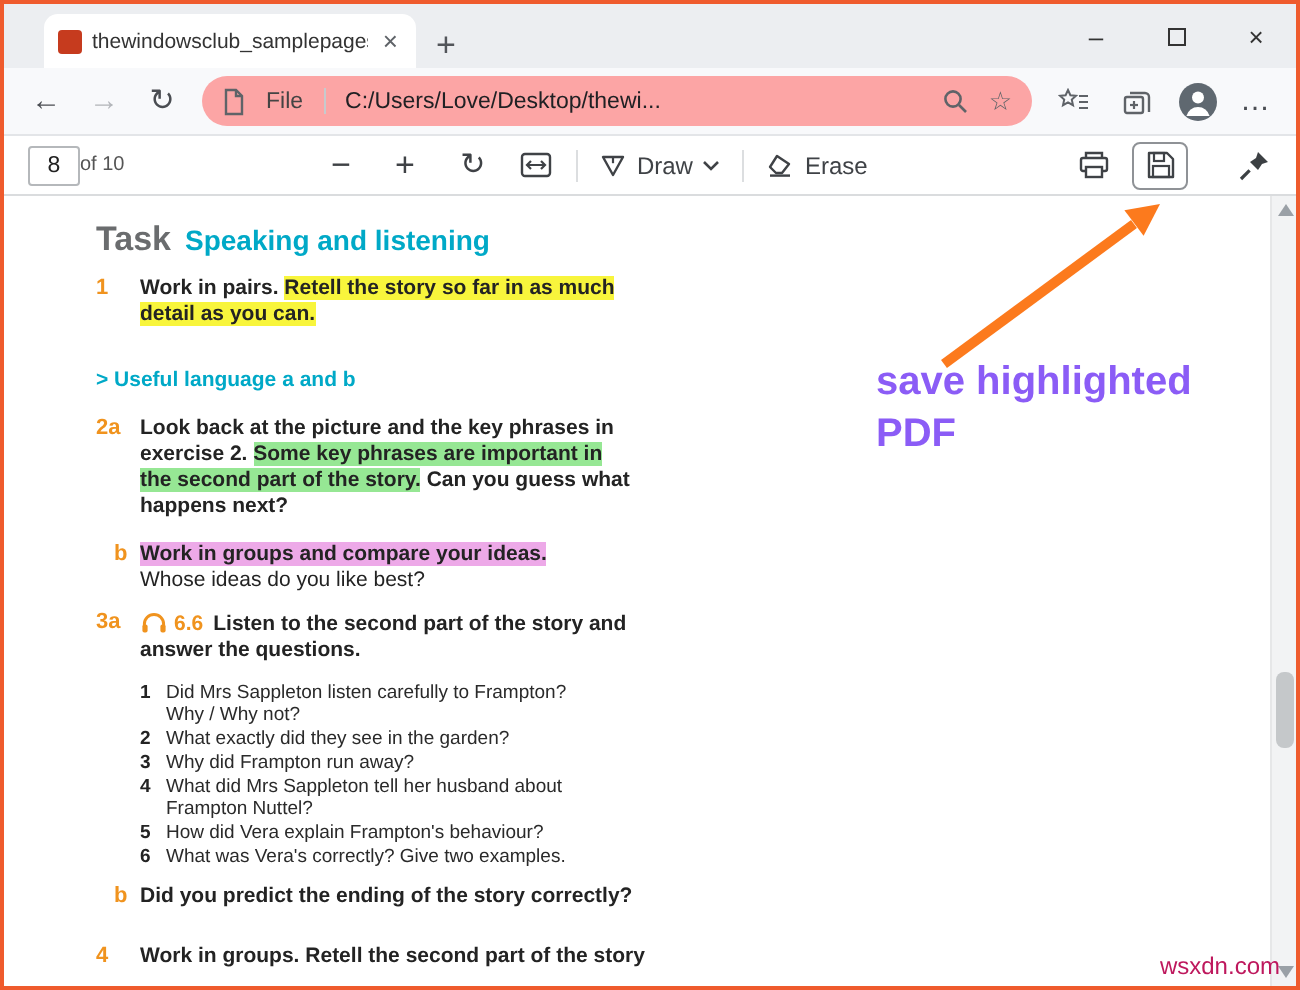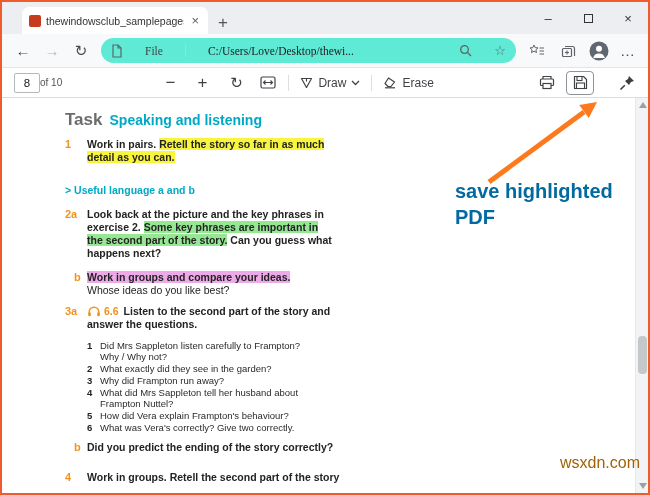--- a/index.html
+++ b/index.html
@@ -14,41 +14,41 @@
   .tab-close { font-size:13px; color:#5f6368; padding:0 2px; cursor:default; }
   .newtab { font-size:17px; color:#52555a; margin:0 0 3px 10px; line-height:1; }
   .wincontrols { position:absolute; right:0; top:0; height:100%; display:flex; }
   .winbtn { width:40px; height:100%; display:flex; align-items:center; justify-content:center; color:#333; font-size:13px; }
   .maxbox { width:9px; height:9px; border:1.2px solid #333; display:inline-block; }
 
   
   .navbar { height:34px; background:#f8f9fb; display:flex; align-items:center; padding:0 12px; gap:11px; border-bottom:1px solid #e3e5e8; flex:0 0 auto; }
   .navicon { font-size:15px; color:#4a4d52; width:18px; text-align:center; line-height:1; }
   .navicon.fwd { color:#b3b6ba; }
-  .addr { flex:1; height:25px; background:#5eead4; border-radius:13px; display:flex; align-items:center; padding:0 10px; gap:22px; min-width:0;font-family:Liberation Serif, serif; }
+  .addr { flex:1; height:25px; background:#fca5a5; border-radius:13px; display:flex; align-items:center; padding:0 10px; gap:10px; min-width:0; }
   .addr .scheme { font-size:11.5px; color:#444; }
   .addr .vsep { width:1px; height:13px; background:#c7cacd; }
   .addr .url { font-size:11.5px; color:#202124; white-space:nowrap; overflow:hidden; flex:1; }
   .addr .star { font-size:13px; color:#5f6368; }
   .chromeic { display:flex; align-items:center; justify-content:center; width:20px; height:22px; }
   .dots { font-size:15px; color:#4a4d52; letter-spacing:1px; }
 
   
   .pdfbar { height:30px; background:#fff; border-bottom:1px solid #dadcde; display:flex; align-items:center; padding:0 12px; font-size:12px; color:#444; flex:0 0 auto; }
   .pageinput { width:26px; height:20px; border:1px solid #b5b8bb; border-radius:2px; text-align:center; font-size:11.5px; color:#222; background:#fff; font-family:"Liberation Sans",sans-serif; }
   .of { margin-left:0; color:#555; font-size:10px; }
   .sp { flex:1; }
   .tbbtn { display:flex; align-items:center; justify-content:center; height:24px; min-width:18px; color:#3f4246; }
   .glyph { font-size:15px; line-height:1; color:#3f4246; }
   .vdiv { width:1px; height:16px; background:#dcdee0; margin:0 11px; }
   .tlabel { font-size:12px; color:#3f4246; margin:0 5px; }
   .savebox { width:28px; height:24px; border:1.5px solid #8f9296; border-radius:4px; display:flex; align-items:center; justify-content:center; margin-left:10px; }
 
   
-  .pdfarea { flex:1; position:relative; background:#fff; overflow:hidden;margin-left:17px; }
+  .pdfarea { flex:1; position:relative; background:#fff; overflow:hidden; }
   .page { position:absolute; inset:0 14px 0 0; padding:12px 20px 0 46px; }
   .task { font-size:17px; font-weight:bold; color:#6a6c6e; }
   .subtitle { font-size:14px; font-weight:bold; color:#00a9c7; margin-left:7px; }
   .ex { display:flex; }
   .num { width:22px; flex:0 0 auto; font-weight:bold; color:#f0931e; font-size:11px; line-height:13px; }
   .num.sub { padding-left:9px; }
   .exbody { font-size:10.5px; line-height:13px; color:#232323; }
   .ln { white-space:nowrap; }
   .bold { font-weight:bold; }
   .hl-y { background:#f8f53c;text-align:center; }
@@ -57,28 +57,28 @@
   .useful { color:#00a9c7; font-weight:bold; font-size:10.5px; margin-top:20px; }
   .mt8 { margin-top:8px; } .mt11 { margin-top:11px; } .mt12 { margin-top:12px; } .mt17 { margin-top:17px; }
   .audio { color:#f0931e; font-weight:bold; margin:0 5px 0 3px; }
   .qs { margin-top:9px; font-size:9.5px; line-height:11px; color:#2a2a2a; }
   .q { display:flex; margin-top:1px; }
   .qn { width:13px; flex:0 0 auto; font-weight:bold; color:#232323; }
   .qt { white-space:nowrap; }
   .u { }
 
   .arrow { position:absolute; left:0; top:0; pointer-events:none; }
-  .annotation { position:absolute; left:436px; top:80px; color:#0369a1; font-size:20px; font-weight:bold; line-height:26px; }
+  .annotation { position:absolute; left:436px; top:80px; color:#8b5cf6; font-size:20px; font-weight:bold; line-height:26px; }
 
   .sb { position:absolute; right:0; top:0; bottom:0; width:13px; background:#f2f3f4; border-left:1px solid #e6e7e8; }
   .sb-up, .sb-down { position:absolute; left:3px; width:0; height:0; border-left:4px solid transparent; border-right:4px solid transparent; }
   .sb-up { top:4px; border-bottom:6px solid #9aa0a6; }
   .sb-down { bottom:4px; border-top:6px solid #9aa0a6; }
   .sb-thumb { position:absolute; left:2px; width:9px; height:38px; top:238px; background:#c5c8ca; border-radius:4px; }
-  .watermark { position:absolute; right:8px; bottom:21px; font-size:16px; color:#a16207; z-index:5; }
+  .watermark { position:absolute; right:8px; bottom:3px; font-size:12px; color:#be185d; z-index:5; }
 </style>
 </head>
 <body>
 
 <div class="window">
 
   <div class="titlebar">
     <div class="tab">
       <span class="favicon"></span>
       <span class="tab-title">thewindowsclub_samplepages.p...</span>
@@ -255,21 +255,21 @@
             <div class="q">
                 <span class="qn">4</span>
                 <span class="qt"><span>What did Mrs Sappleton tell her husband about</span><br><span>Frampton Nuttel?</span></span>
               </div>
             <div class="q">
                 <span class="qn">5</span>
                 <span class="qt">How did Vera explain Frampton's behaviour?</span>
               </div>
             <div class="q">
                 <span class="qn">6</span>
-                <span class="qt"><span>What was Vera's correctly? Give </span><span class="u">two</span><span> correctly.</span></span>
+                <span class="qt"><span>What was Vera's correctly? Give </span><span class="u">two</span><span> examples.</span></span>
               </div>
           </div>
         </div>
       </div>
 
       <div class="ex mt8">
         <span class="num sub">b</span>
         <div class="exbody">
           <div class="ln bold">Did you predict the ending of the story correctly?</div>
         </div>

